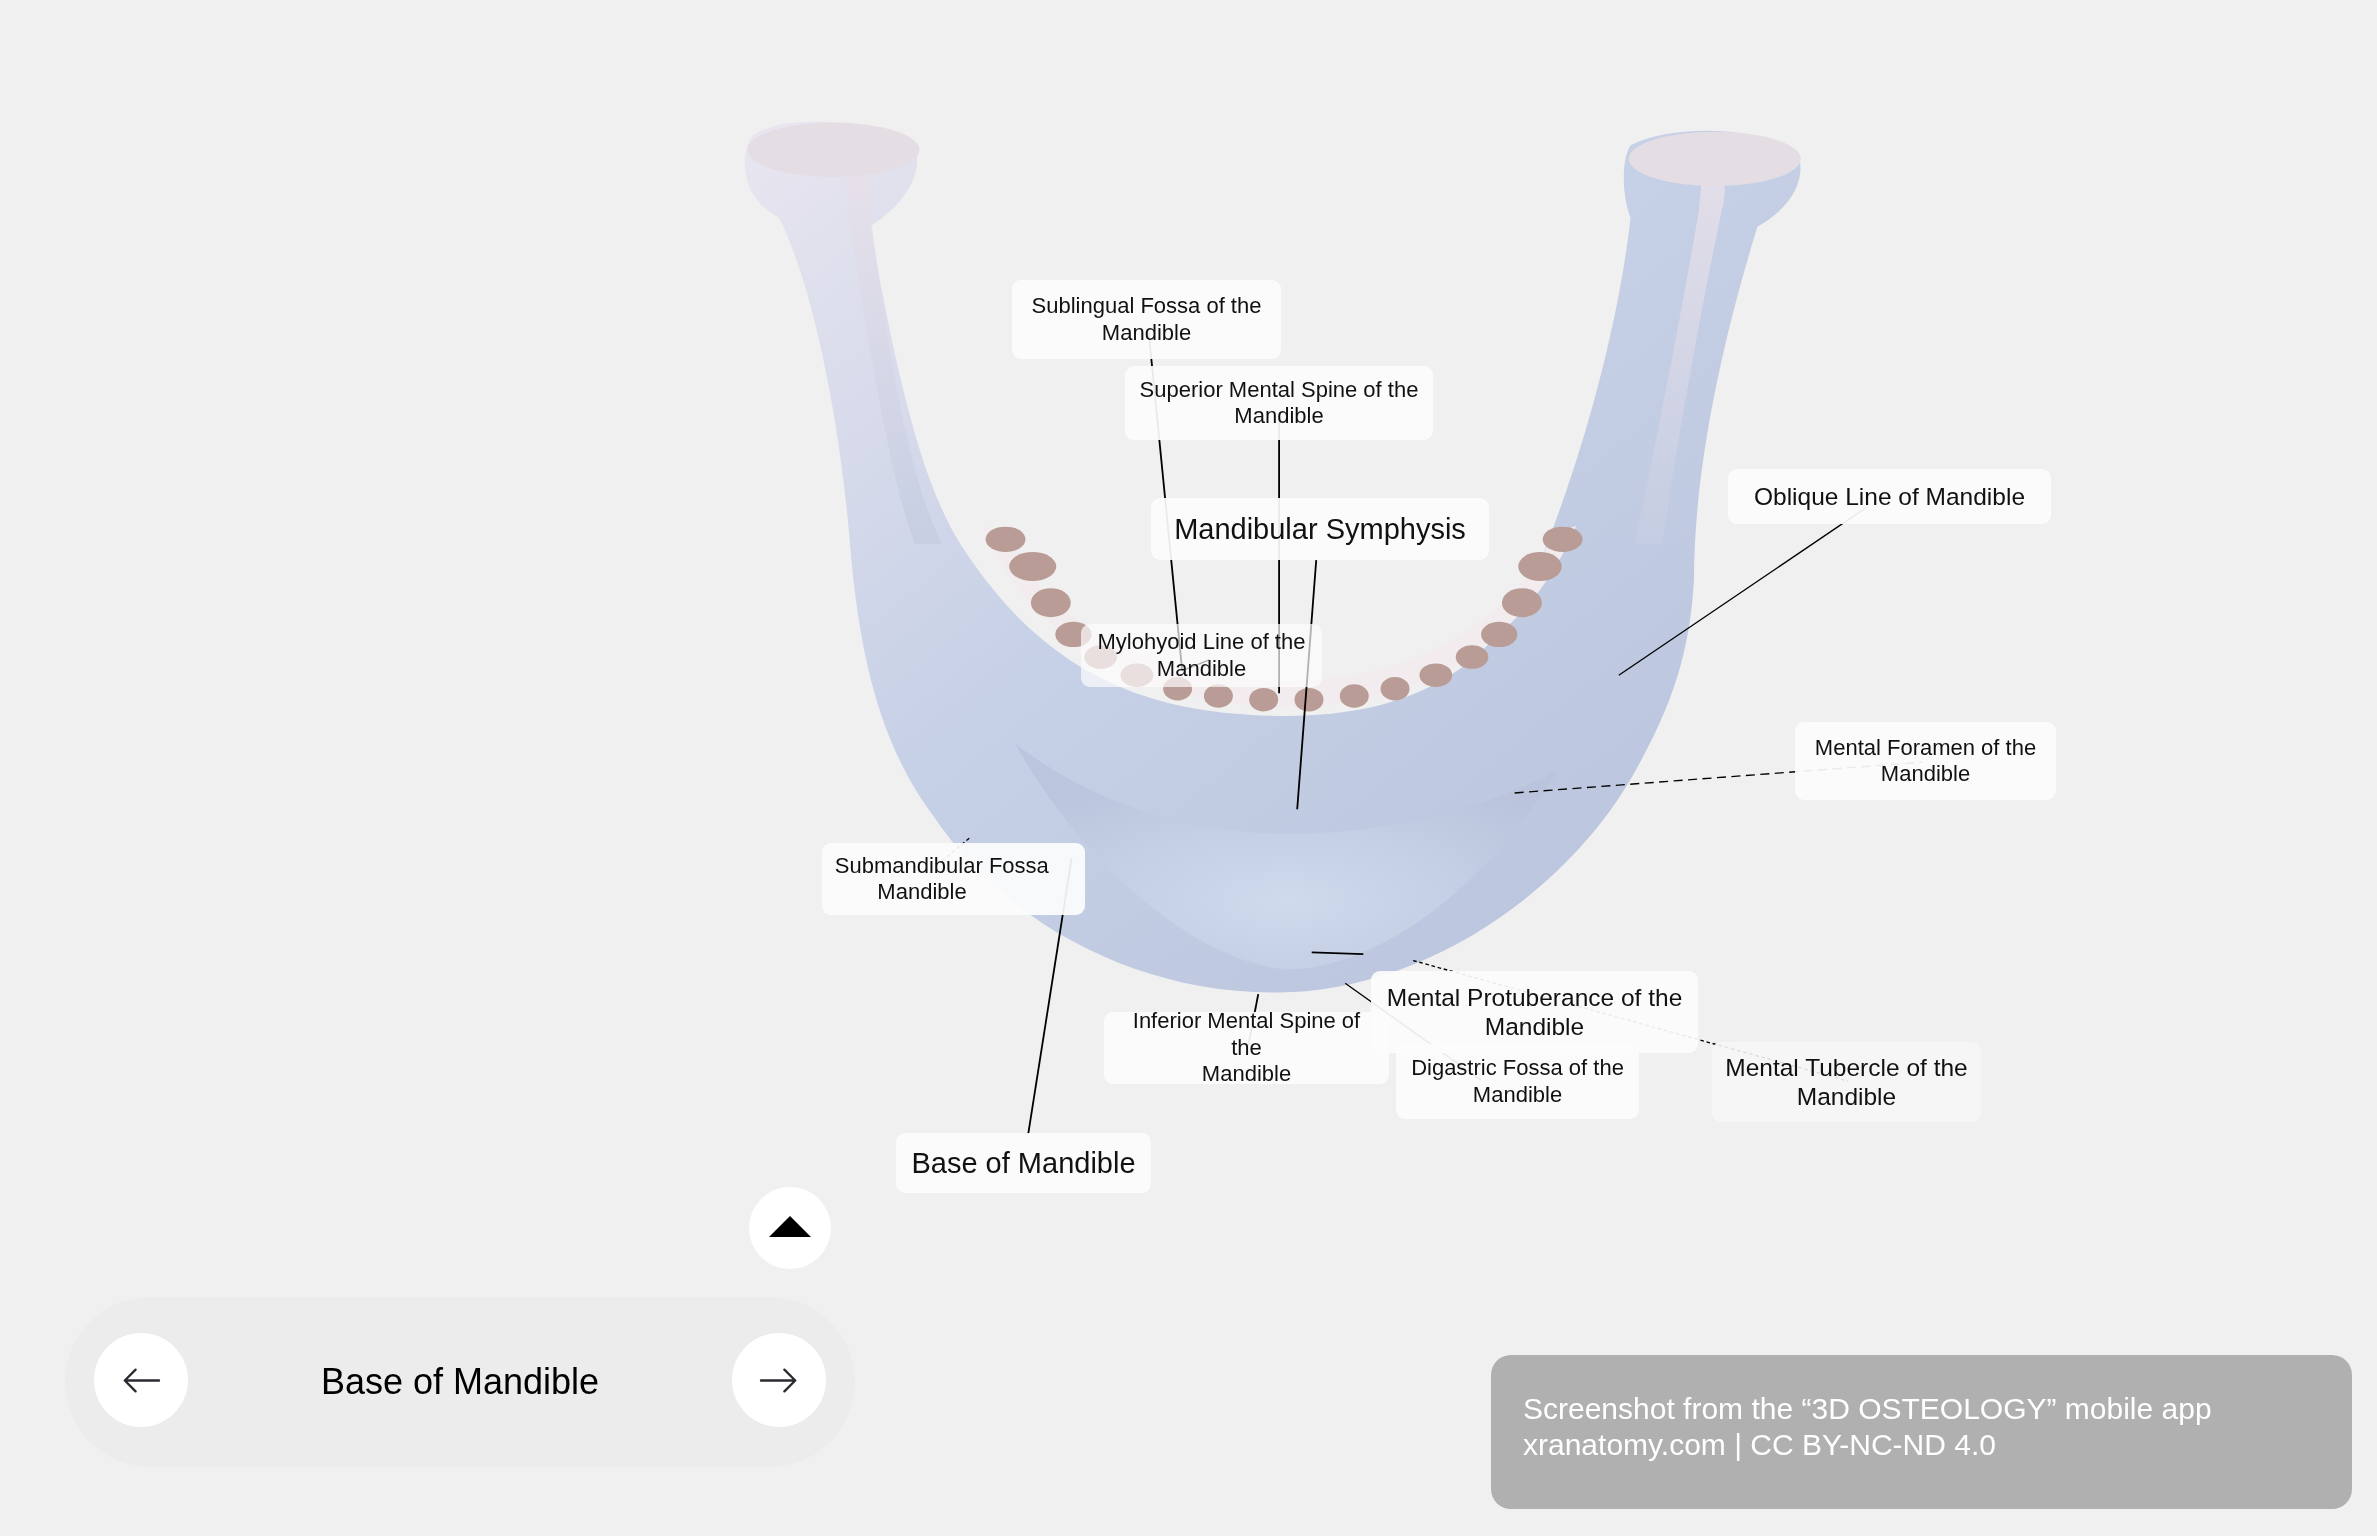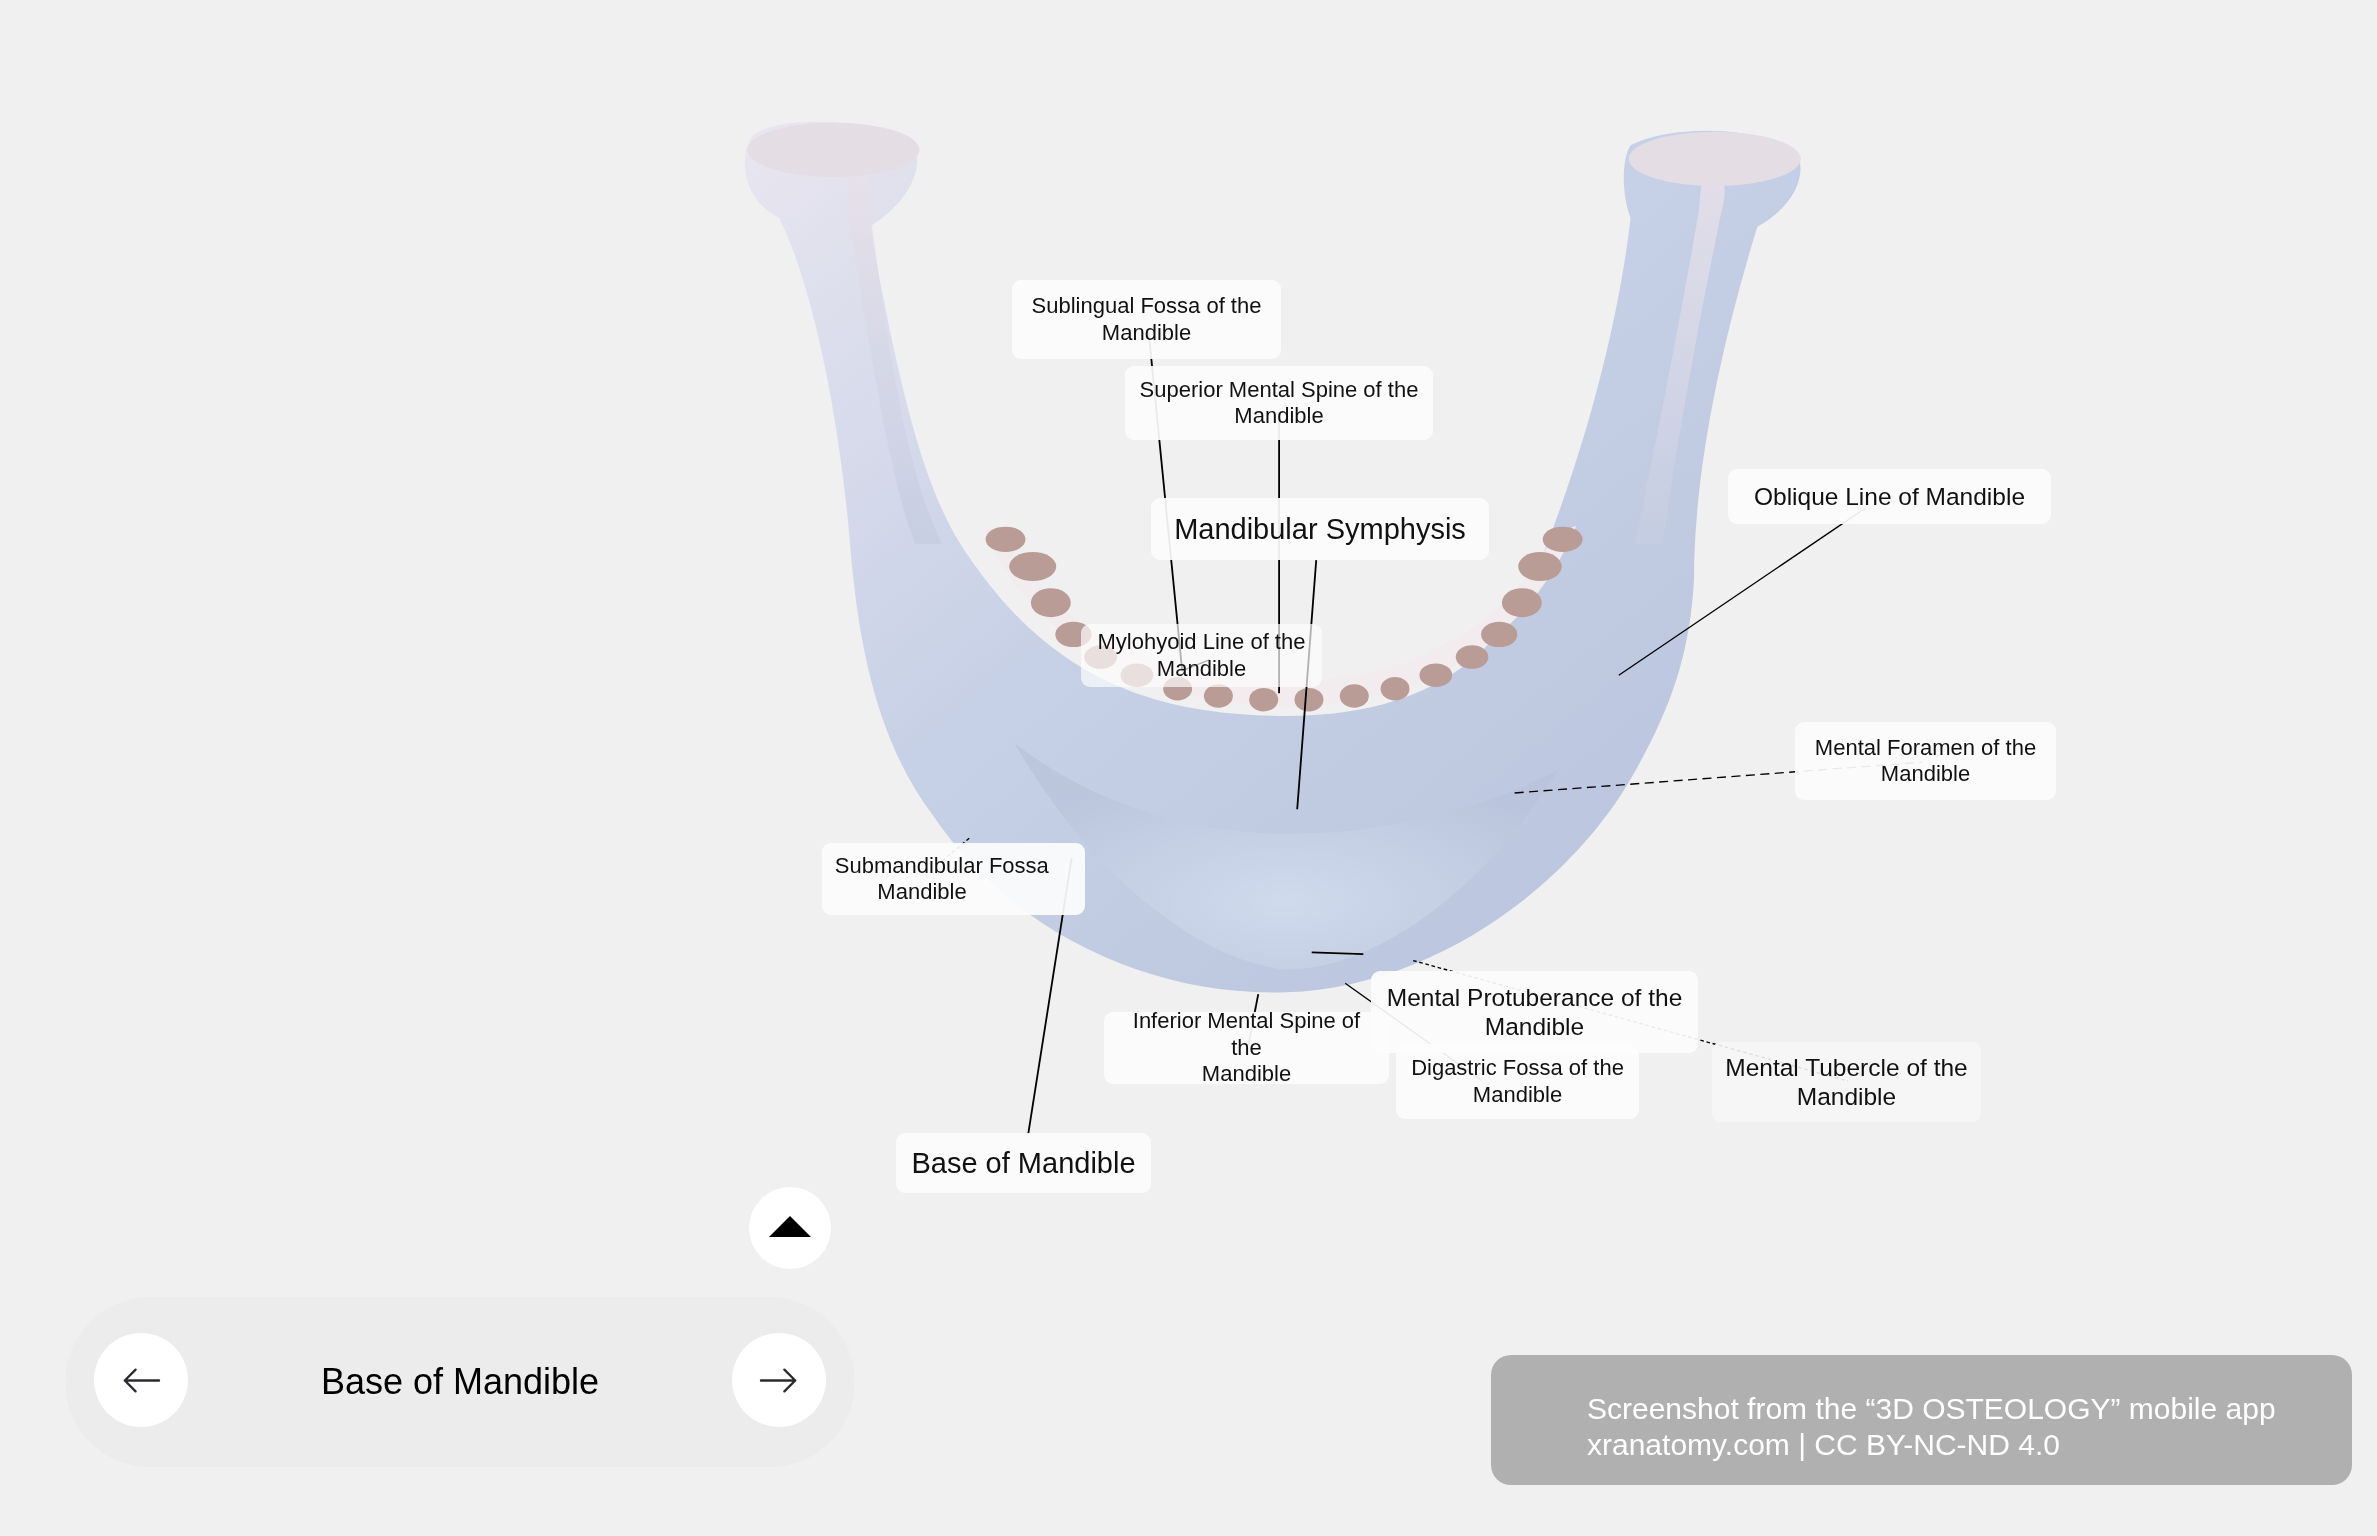--- a/index.html
+++ b/index.html
@@ -59,23 +59,23 @@
     .nav-btn.next { left: 667px; }
     .nav-btn svg { width: 40px; height: 27px; }
     .nav-title {
       position: absolute; left: 136px; width: 518px; top: 0; height: 170px;
       display: flex; align-items: center; justify-content: center;
       font-size: 36px; color: #000;
     }
 
     .credit {
       position: absolute; left: 1491px; top: 1355px;
-      width: 861px; height: 130px; border-radius: 20px;
+      width: 861px; height: 154px; border-radius: 20px;
       background: #b0b0b0; color: #ffffff;
-      box-sizing: border-box; padding: 36px 0 0 96px;
+      box-sizing: border-box; padding: 36px 0 0 32px;
       font-size: 30px; line-height: 36px;
     }
     .credit span { display: block; }
   </style>
 </head>
 <body>
 
 <div class="scene">
 
   <svg class="bone-svg" viewBox="0 0 2624 1696" xmlns="http://www.w3.org/2000/svg">

